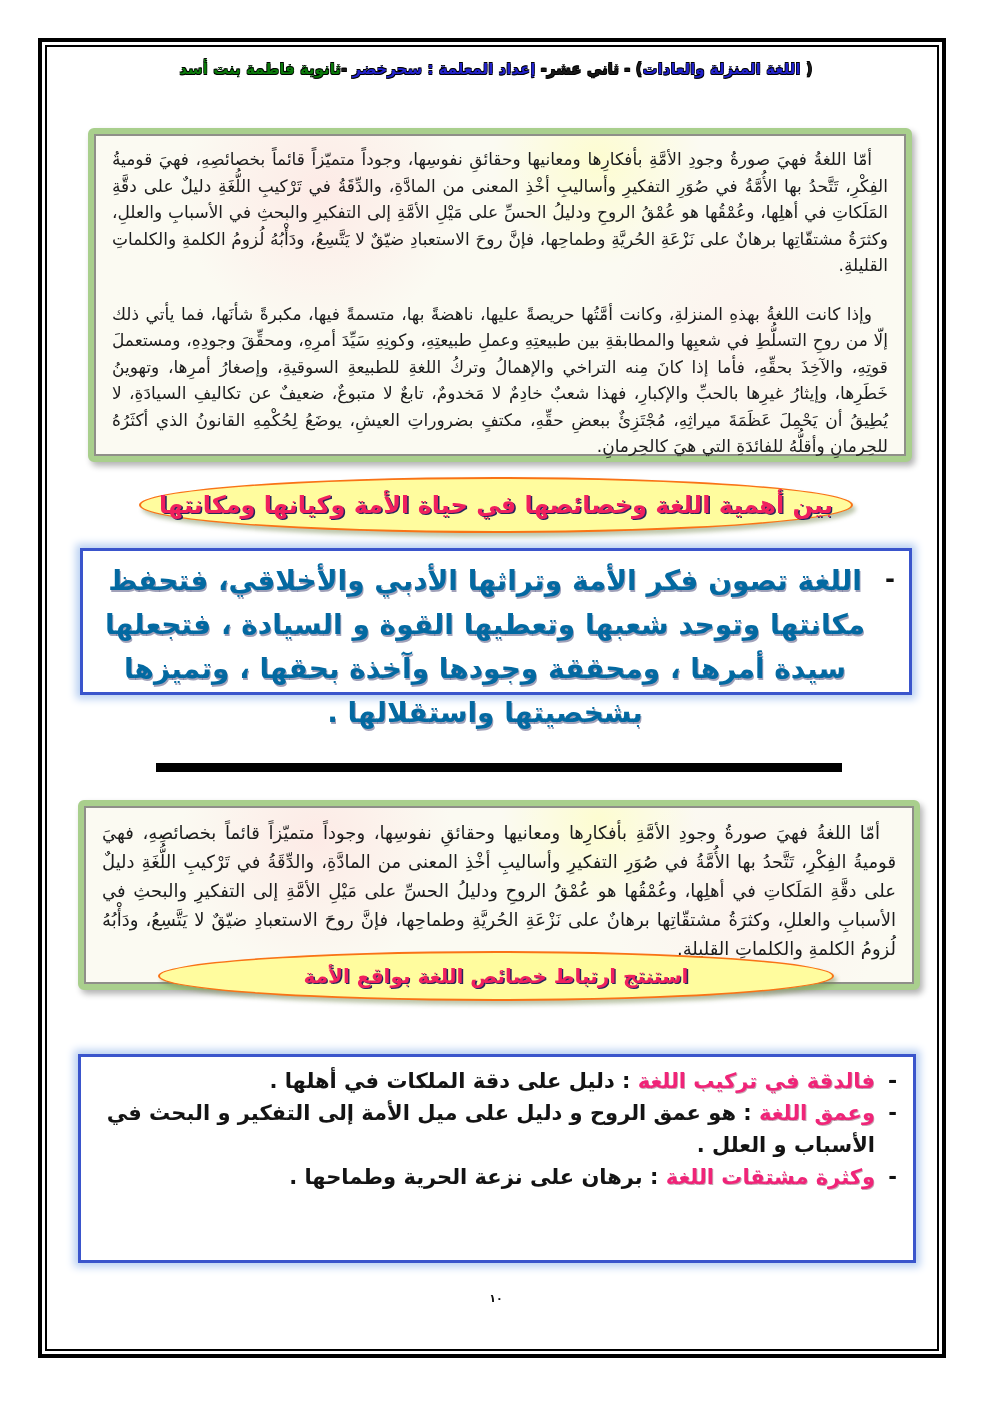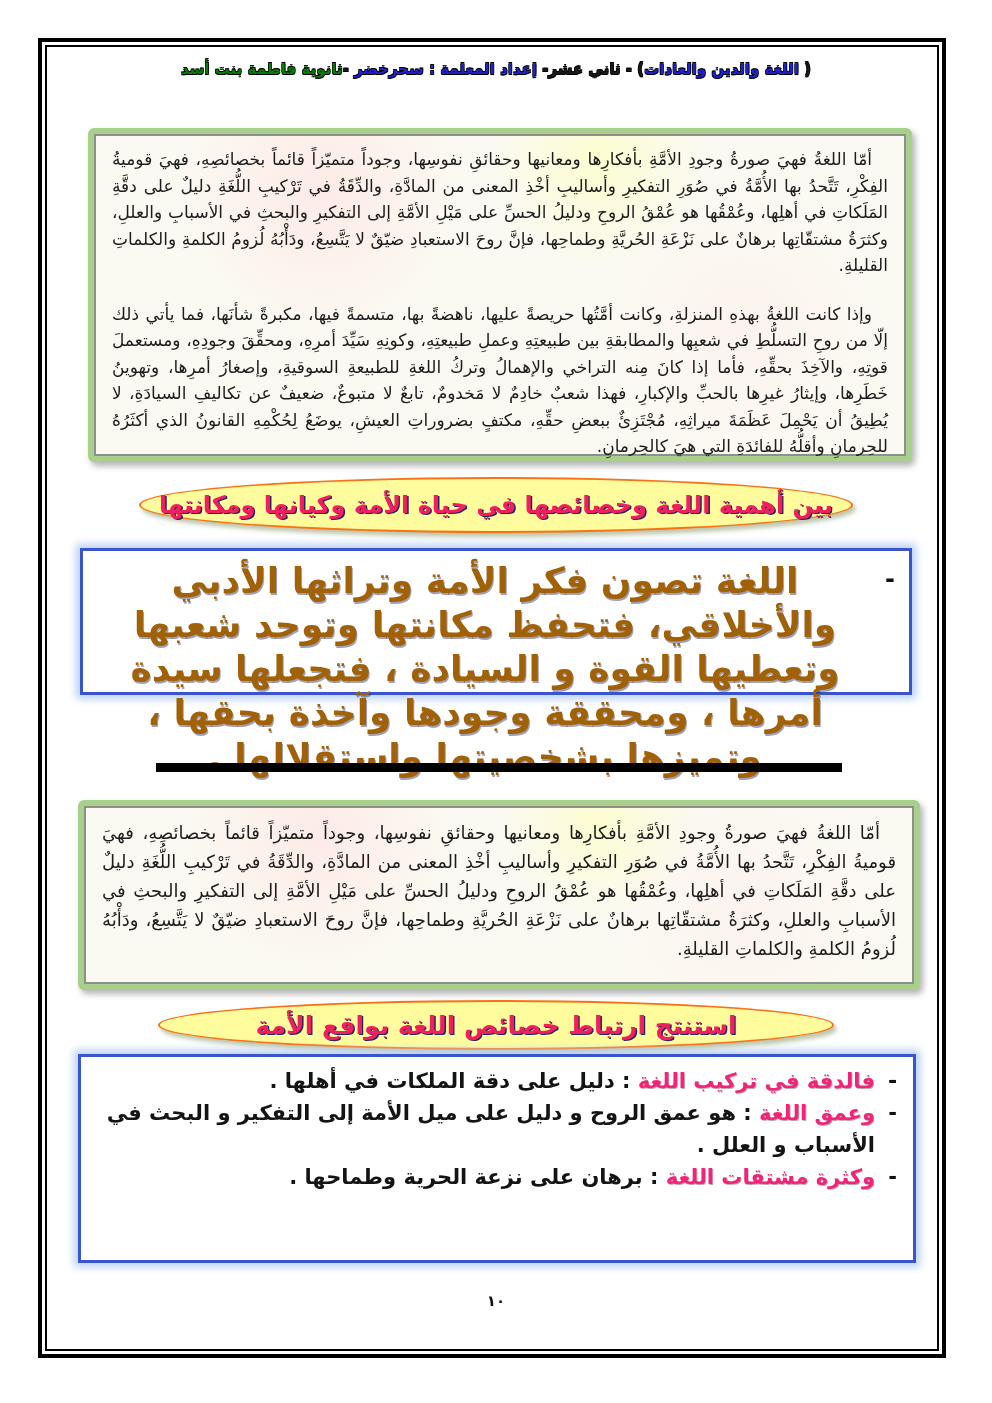--- a/index.html
+++ b/index.html
@@ -44,31 +44,31 @@
     position:absolute;left:50%;transform:translateX(-50%);
     border:2px solid #f97316;border-radius:50%;
     background:#FFFC9E;
     display:flex;align-items:center;justify-content:center;
     white-space:nowrap;font-weight:bold;color:#F0205E;direction:rtl;
     text-shadow:1.4px 1.4px 0 #26265e;
     box-shadow:3px 4px 4px rgba(110,130,70,.45);
     box-sizing:border-box;
   }
   .oval1{top:477px;width:714px;height:56px;font-size:24px;}
-  .oval2{top:1000px;width:676px;height:50px;font-size:25px;}
+  .oval2{top:951px;width:676px;height:50px;font-size:20px;}
 
   .bluebox{
     position:absolute;box-sizing:border-box;background:#fff;
     border:3px solid #3A55CC;
     box-shadow:0 0 8px 4px #B9D0F2;
     direction:rtl;
   }
   .bluebox1{left:80px;top:548px;width:832px;height:147px;padding:8px 36px 8px 14px;}
   .bluebox1 p{
-    margin:0;text-align:center;font-size:36px;font-weight:bold;color:#a16207;
+    margin:0;text-align:center;font-size:28px;font-weight:bold;color:#0369a1;
     line-height:44px;text-shadow:1px 1.5px 0 rgba(20,20,80,.40);
   }
   .bluebox1 .marker{
     position:absolute;right:14px;top:14px;color:#111;font-size:24px;font-weight:bold;
   }
 
   .bluebox2{left:78px;top:1054px;width:838px;height:209px;padding:8px 12px 6px 10px;}
   .bluebox2 ul{margin:0;padding:0;list-style:none;}
   .bluebox2 li{
     position:relative;padding-right:26px;font-size:21px;font-weight:bold;
@@ -76,30 +76,30 @@
   }
   .bluebox2 li .dash{position:absolute;right:4px;top:0;color:#111;}
   .txt-blue{color:#1418CC;text-shadow:1px 1px 0 rgba(20,20,80,.35);}
   .label-pink{color:#F02478;text-shadow:0.8px 0.8px 0 rgba(90,0,40,.35);}
   .txt-black{color:#141414;}
 
   .divider{position:absolute;left:156px;top:763px;width:686px;height:9px;background:#000;}
 
   .page-num{
     position:absolute;top:1292px;left:0;right:0;text-align:center;
-    font-size:15px;font-weight:bold;color:#111;
+    font-size:11px;font-weight:bold;color:#111;
   }
 </style>
 </head>
 <body>
 
 <div class="frame"></div>
 
 <div class="header-line">
-  <span class="hdr-black">( </span><span class="hdr-blue">اللغة والدين والعادات</span><span class="hdr-black">) - </span><span class="hdr-black">ثاني عشر</span><span class="hdr-black">- </span><span class="hdr-blue hdr-underline">إعداد المعلمة : سحرخضر</span><span class="hdr-black"> -</span><span class="hdr-green">ثانوية فاطمة بنت أسد</span>
+  <span class="hdr-black">( </span><span class="hdr-blue">اللغة المنزلة والعادات</span><span class="hdr-black">) - </span><span class="hdr-black">ثاني عشر</span><span class="hdr-black">- </span><span class="hdr-blue hdr-underline">إعداد المعلمة : سحرخضر</span><span class="hdr-black"> -</span><span class="hdr-green">ثانوية فاطمة بنت أسد</span>
 </div>
 
 <div class="scan scan1">
   <p>أمّا اللغةُ فهيَ صورةُ وجودِ الأمَّةِ بأفكارِها ومعانيها وحقائقِ نفوسِها، وجوداً متميّزاً قائماً بخصائصِهِ، فهيَ قوميةُ الفِكْرِ، تَتَّحدُ بها الأُمَّةُ في صُوَرِ التفكيرِ وأساليبِ أخْذِ المعنى من المادَّةِ، والدِّقَةُ في تَرْكيبِ اللُّغَةِ دليلٌ على دقَّةِ المَلَكاتِ في أهلِها، وعُمْقُها هو عُمْقُ الروحِ ودليلُ الحسِّ على مَيْلِ الأمَّةِ إلى التفكيرِ والبحثِ في الأسبابِ والعللِ، وكثرَةُ مشتقّاتِها برهانٌ على نَزْعَةِ الحُريَّةِ وطماحِها، فإنَّ روحَ الاستعبادِ ضيّقٌ لا يَتَّسِعُ، ودَأْبُهُ لُزومُ الكلمةِ والكلماتِ القليلةِ.</p>
   <p>وإذا كانت اللغةُ بهذهِ المنزلةِ، وكانت أمَّتُها حريصةً عليها، ناهضةً بها، متسمةً فيها، مكبرةً شأنَها، فما يأتي ذلك إلّا من روحِ التسلُّطِ في شعبِها والمطابقةِ بين طبيعتِهِ وعملِ طبيعتِهِ، وكونِهِ سَيِّدَ أمرِهِ، ومحقِّقَ وجودِهِ، ومستعملَ قوتِهِ، والآخِذَ بحقِّهِ، فأما إذا كانَ مِنه التراخي والإهمالُ وتركُ اللغةِ للطبيعةِ السوقيةِ، وإصغارُ أمرِها، وتهوينُ خَطَرِها، وإيثارُ غيرِها بالحبِّ والإكبارِ، فهذا شعبٌ خادِمٌ لا مَخدومٌ، تابعٌ لا متبوعٌ، ضعيفٌ عن تكاليفِ السيادَةِ، لا يُطِيقُ أن يَحْمِلَ عَظَمَةَ ميراثِهِ، مُجْتَزِئٌ ببعضِ حقِّهِ، مكتفٍ بضروراتِ العيشِ، يوضَعُ لِحُكْمِهِ القانونُ الذي أكثَرُهُ للحِرمانِ وأقلُّهُ للفائدَةِ التي هيَ كالحِرمانِ.</p>
 </div>
 
 <div class="oval oval1">
   <span>بين أهمية اللغة وخصائصها في حياة الأمة وكيانها ومكانتها</span>
 </div>

